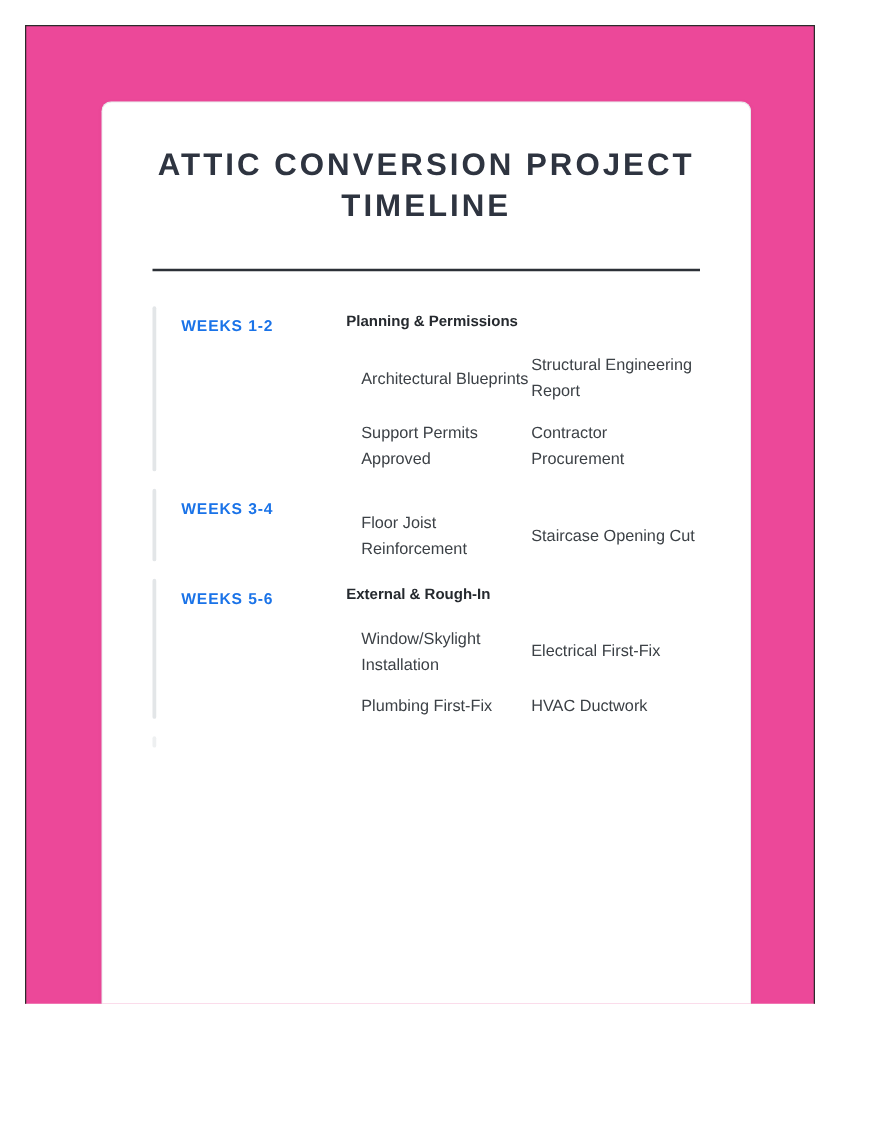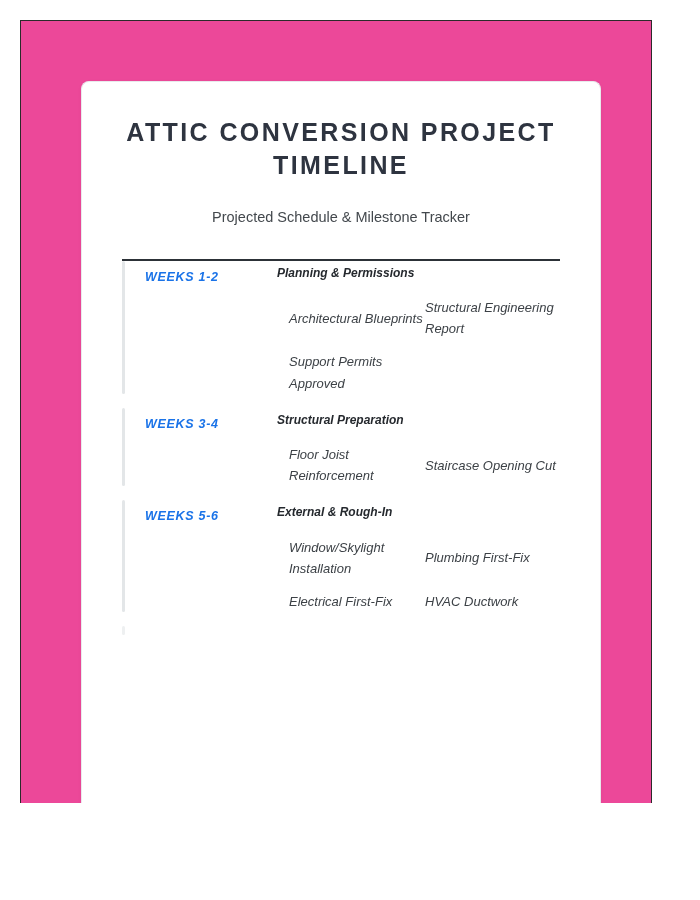--- a/index.html
+++ b/index.html
@@ -70,21 +70,21 @@
   }
 
   .title-divider {
     margin: 32px 0 0 0;
     height: 2px;
     background: #2c3137;
     width: 100%;
   }
 
   .phases {
-    font-style: italic;
+    padding-top: 28px;
   }
 
   .phase {
     display: flex;
     align-items: stretch;
     padding-bottom: 14px;
   }
 
   .phase-accent {
     flex: 0 0 3px;
@@ -144,60 +144,59 @@
 </style>
 </head>
 <body>
 
 <div class="page-frame">
   <div class="timeline-card">
     <div class="card-inner">
 
       <h1 class="doc-title">Attic Conversion Project Timeline</h1>
 
-      <p class="doc-subtitle">Projected Schedule &amp; Milestone Tracker</p>
 
       <div class="title-divider"></div>
 
       <div class="phases">
 
         <div class="phase">
           <div class="phase-accent"></div>
           <div class="phase-weeks">WEEKS 1-2</div>
           <div class="phase-body">
             <div class="phase-title">Planning &amp; Permissions</div>
             <div class="task-grid">
               <div class="task-item">Architectural Blueprints</div>
               <div class="task-item">Structural Engineering Report</div>
               <div class="task-item">Support Permits Approved</div>
+              <div class="task-item">Contractor Procurement</div>
             </div>
           </div>
         </div>
 
         <div class="phase">
           <div class="phase-accent"></div>
           <div class="phase-weeks">WEEKS 3-4</div>
           <div class="phase-body">
-            <div class="phase-title">Structural Preparation</div>
             <div class="task-grid">
               <div class="task-item">Floor Joist Reinforcement</div>
               <div class="task-item">Staircase Opening Cut</div>
             </div>
           </div>
         </div>
 
         <div class="phase">
           <div class="phase-accent"></div>
           <div class="phase-weeks">WEEKS 5-6</div>
           <div class="phase-body">
             <div class="phase-title">External &amp; Rough-In</div>
             <div class="task-grid">
               <div class="task-item">Window/Skylight Installation</div>
+              <div class="task-item">Electrical First-Fix</div>
               <div class="task-item">Plumbing First-Fix</div>
-              <div class="task-item">Electrical First-Fix</div>
               <div class="task-item">HVAC Ductwork</div>
             </div>
           </div>
         </div>
 
         <div class="phase phase-clipped">
           <div class="phase-accent"></div>
           <div class="phase-weeks"></div>
           <div class="phase-body"></div>
         </div>

